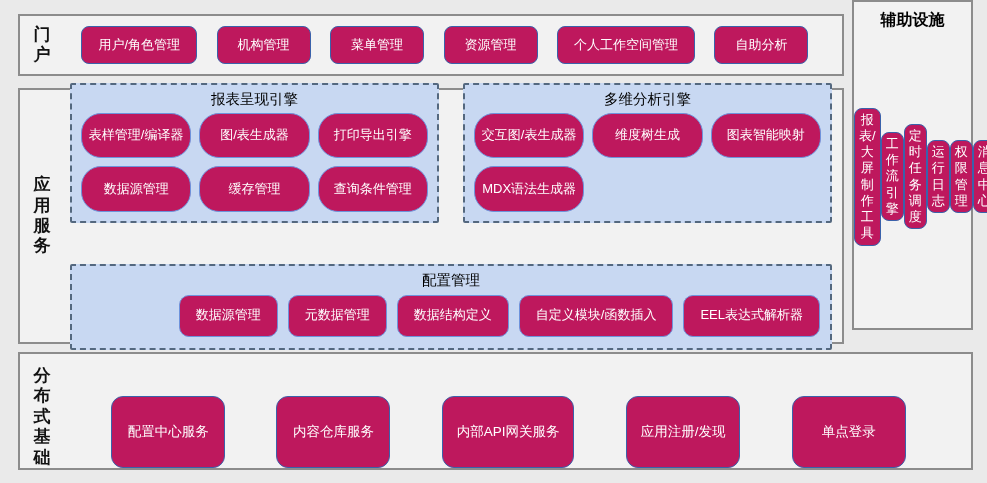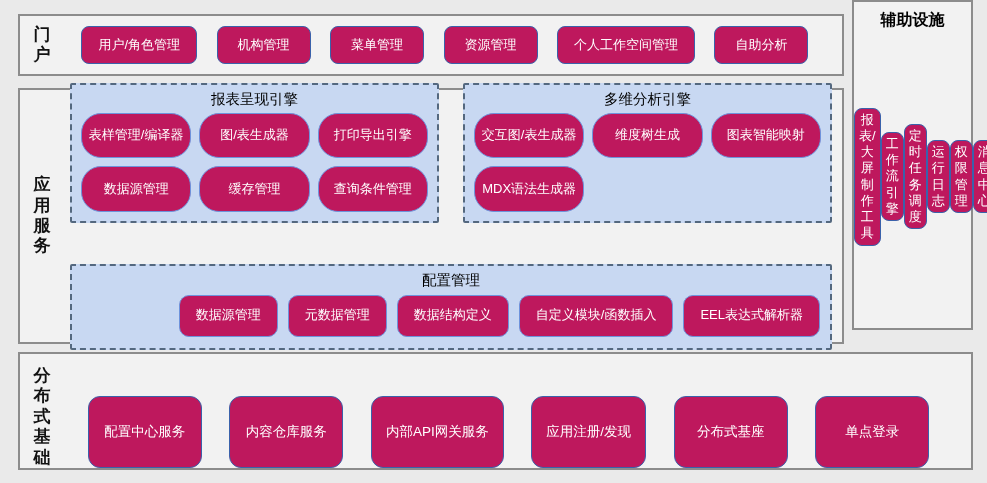--- a/index.html
+++ b/index.html
@@ -204,16 +204,15 @@
   </div>
 </div>
 
 <div id="dist" class="section">
   <div class="vlabel">分布式基础</div>
   <div class="btn-row">
     <div class="btn">配置中心服务</div>
     <div class="btn">内容仓库服务</div>
     <div class="btn">内部API网关服务</div>
     <div class="btn">应用注册/发现</div>
-    <div class="btn">分布式基座</div>
     <div class="btn">单点登录</div>
   </div>
 </div>
 
 </body></html>

